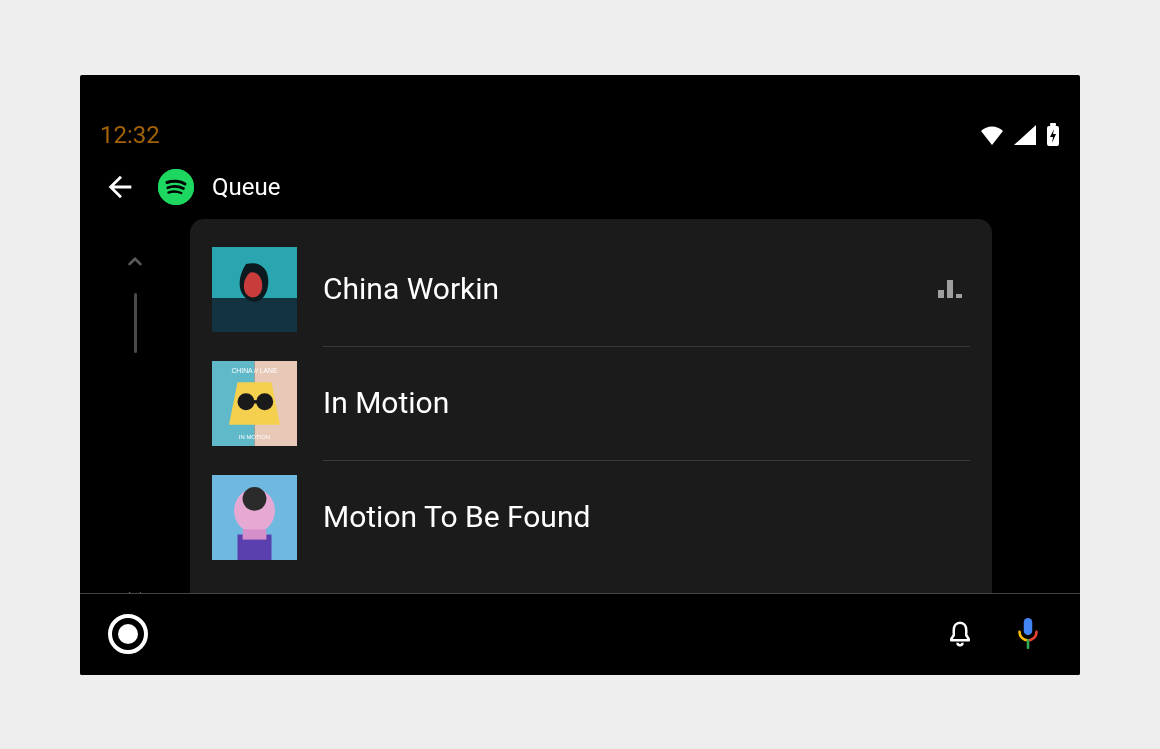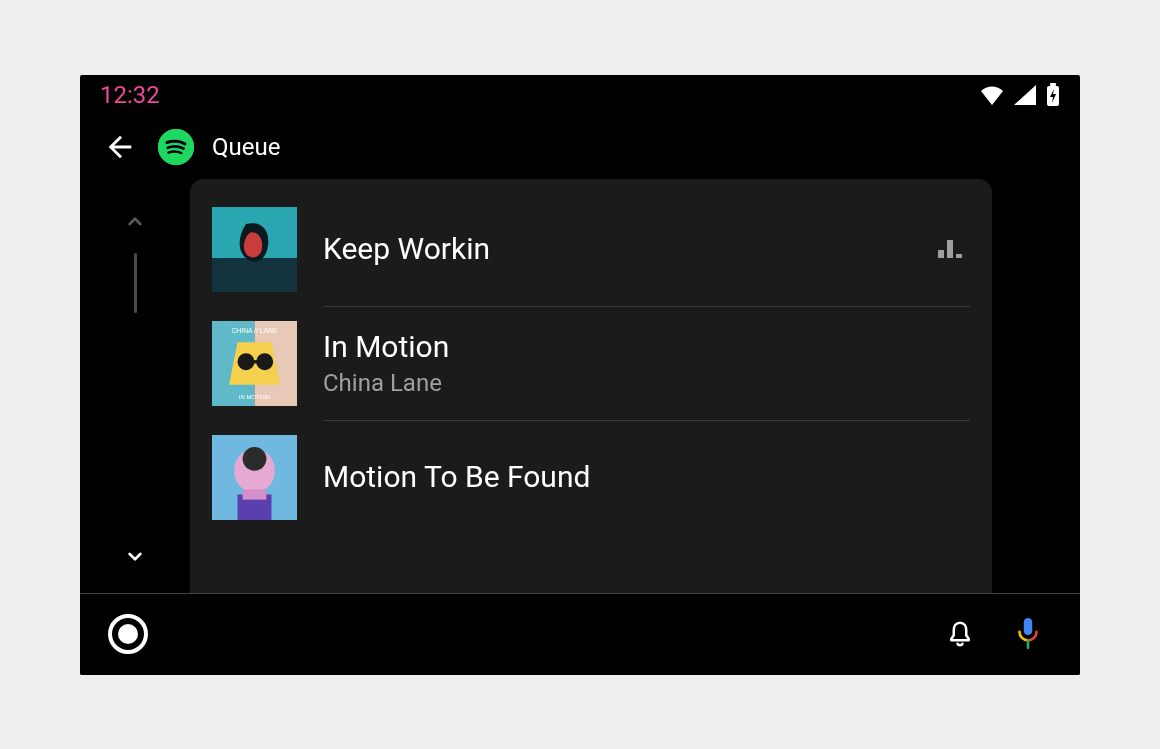--- a/index.html
+++ b/index.html
@@ -22,23 +22,24 @@
     border-radius: 2px;
   }
 
   
   .statusbar {
     height: 40px;
     display: flex;
     align-items: center;
     justify-content: space-between;
     padding: 0 20px;
-    color: #ec4899;
+    color: #a16207;
     font-size: 24px;
     font-weight: 400;
+    margin-top: 40px;
   }
   .status-right { display: flex; align-items: center; gap: 10px; }
   .status-right svg { display: block; }
 
   
   .app-header {
     height: 64px;
     display: flex;
     align-items: center;
     padding: 0 0 0 20px;
@@ -224,21 +225,21 @@
       <div class="track">
         <div class="cover">
           <svg viewBox="0 0 100 100">
             <rect width="100" height="100" fill="#2aa6b0"></rect>
             <rect x="0" y="60" width="100" height="40" fill="#12333f"></rect>
             <path d="M40 20 C60 15 70 30 65 50 C62 62 50 70 40 60 C30 52 30 35 40 20 Z" fill="#0b1a1f"></path>
             <path d="M45 30 C55 28 62 40 58 52 C55 60 45 62 40 55 C35 48 38 35 45 30 Z" fill="#c83c3c"></path>
           </svg>
         </div>
         <div class="track-info">
-          <div class="track-title">Keep Workin</div>
+          <div class="track-title">China Workin</div>
         </div>
         <div class="eq-icon">
           <span></span>
             <span></span>
             <span></span>
         </div>
       </div>
 
       <div class="track-sep"></div>
 
@@ -250,21 +251,20 @@
             <polygon points="30,25 70,25 80,75 20,75" fill="#f4d04e"></polygon>
             <circle cx="40" cy="48" r="10" fill="#1a1a1a"></circle>
             <circle cx="62" cy="48" r="10" fill="#1a1a1a"></circle>
             <rect x="48" y="46" width="8" height="4" fill="#1a1a1a"></rect>
             <text x="50" y="14" font-size="8" fill="#fff" text-anchor="middle" font-family="Arial">CHINA // LANE</text>
             <text x="50" y="92" font-size="7" fill="#fff" text-anchor="middle" font-family="Arial">IN MOTION</text>
           </svg>
         </div>
         <div class="track-info">
           <div class="track-title">In Motion</div>
-          <div class="track-artist">China Lane</div>
         </div>
       </div>
 
       <div class="track-sep"></div>
 
       <div class="track">
         <div class="cover">
           <svg viewBox="0 0 100 100">
             <rect width="100" height="100" fill="#6fb8e0"></rect>
             <ellipse cx="50" cy="42" rx="24" ry="26" fill="#e6a9d4"></ellipse>

